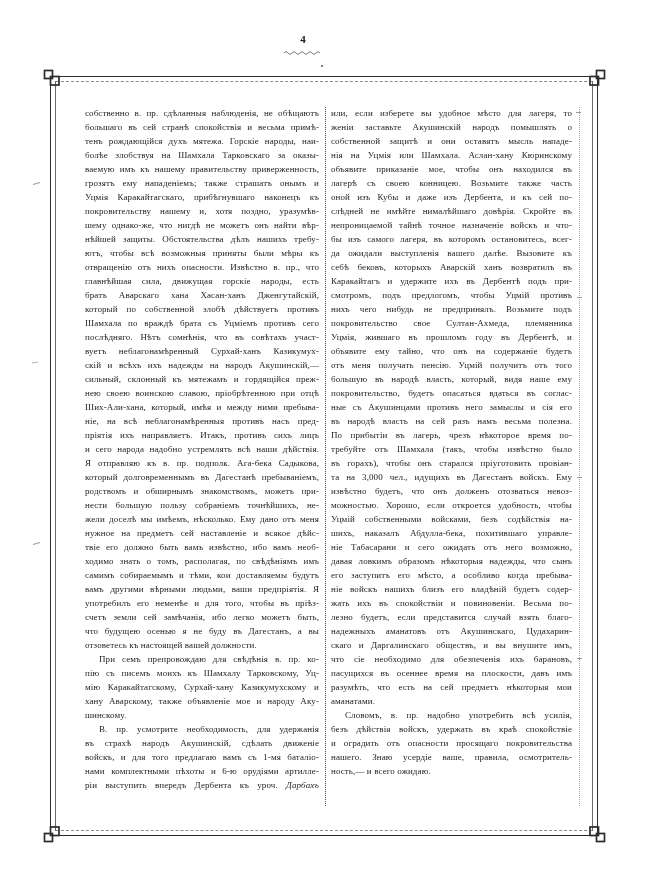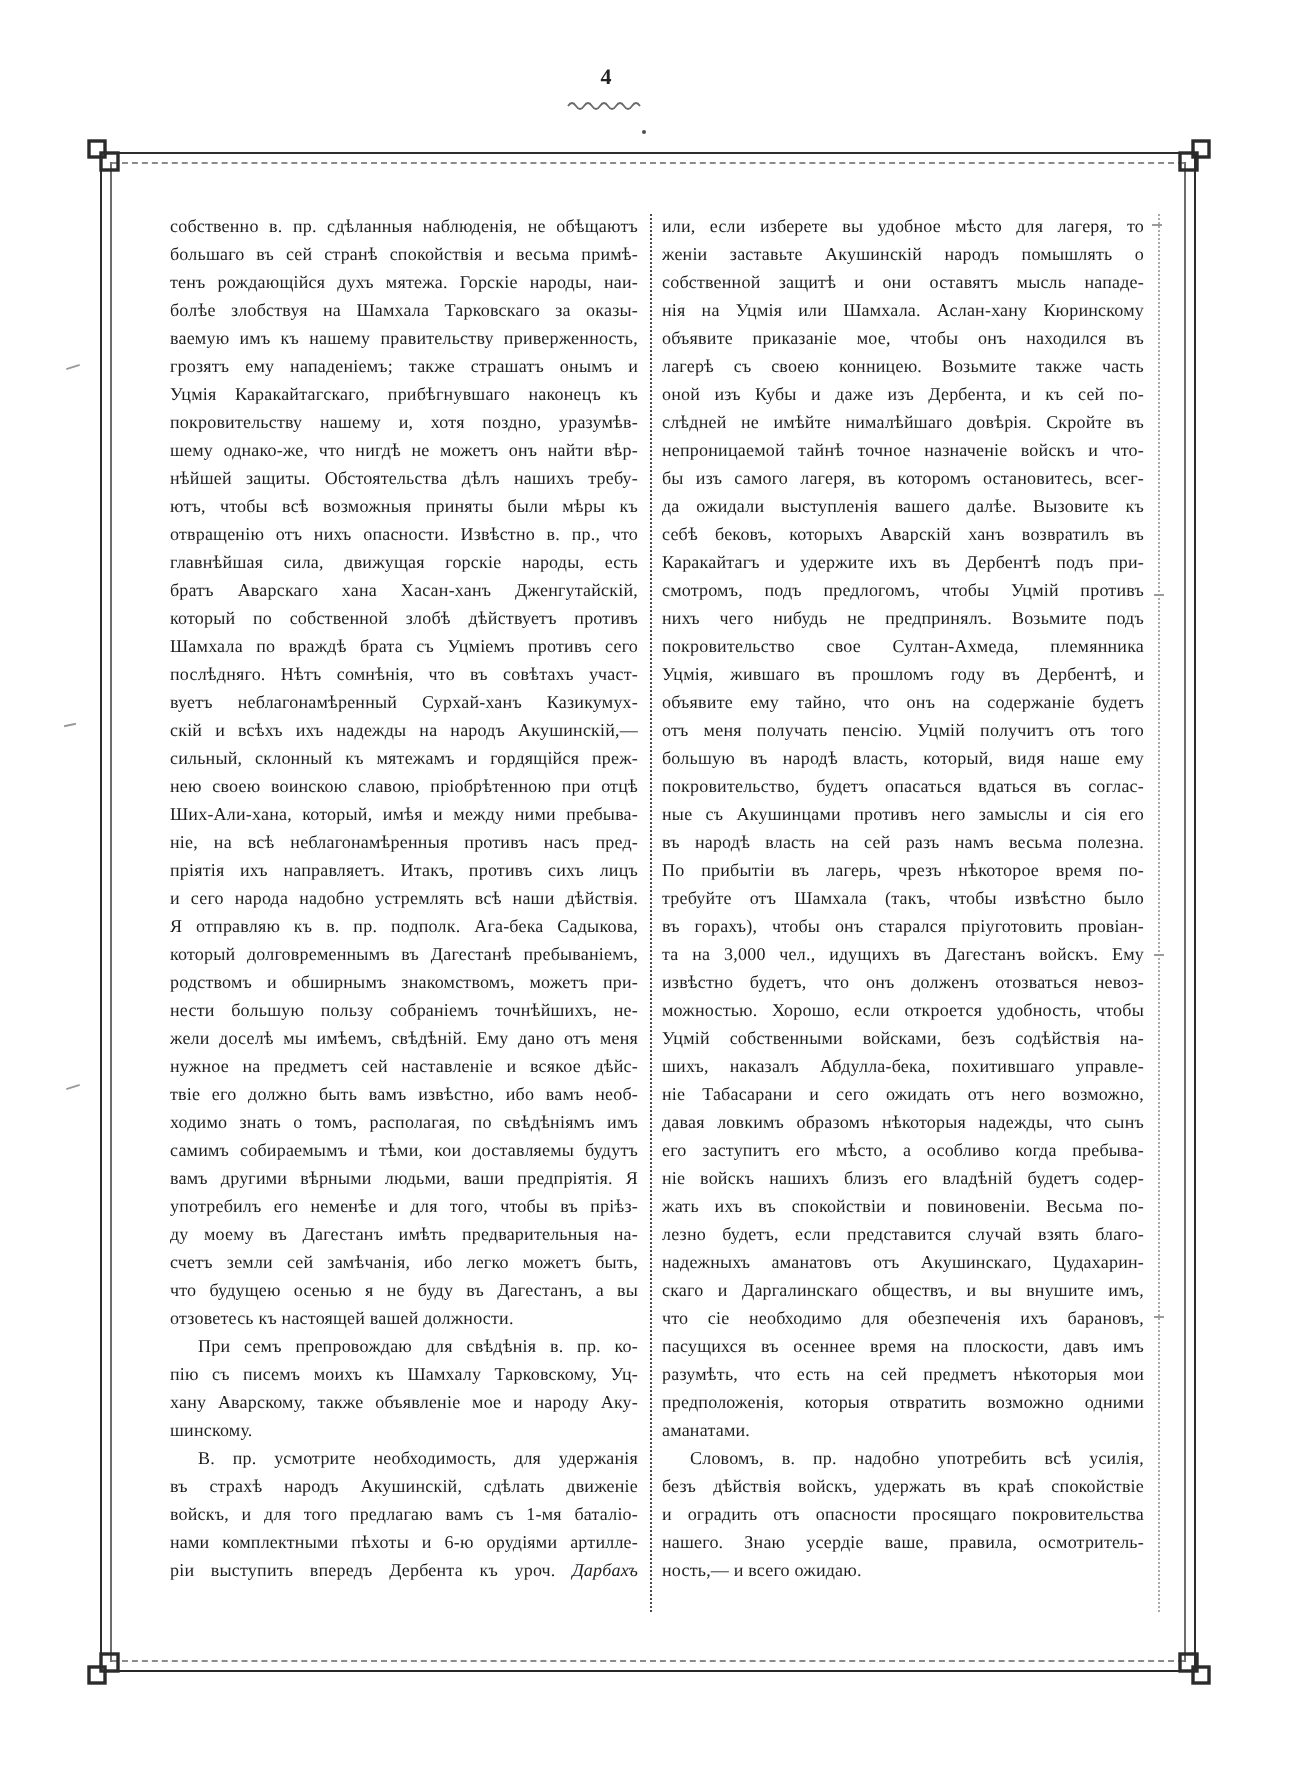--- a/index.html
+++ b/index.html
@@ -101,33 +101,33 @@
     <div class="line">сильный, склонный къ мятежамъ и гордящійся преж-</div>
     <div class="line">нею своею воинскою славою, пріобрѣтенною при отцѣ</div>
     <div class="line">Ших-Али-хана, который, имѣя и между ними пребыва-</div>
     <div class="line">ніе, на всѣ неблагонамѣренныя противъ насъ пред-</div>
     <div class="line">пріятія ихъ направляетъ. Итакъ, противъ сихъ лицъ</div>
     <div class="line">и сего народа надобно устремлять всѣ наши дѣйствія.</div>
     <div class="line">Я отправляю къ в. пр. подполк. Ага-бека Садыкова,</div>
     <div class="line">который долговременнымъ въ Дагестанѣ пребываніемъ,</div>
     <div class="line">родствомъ и обширнымъ знакомствомъ, можетъ при-</div>
     <div class="line">нести большую пользу собраніемъ точнѣйшихъ, не-</div>
-    <div class="line">жели доселѣ мы имѣемъ, свѣдѣній. Ему дано отъ меня</div>
+    <div class="line">жели доселѣ мы имѣемъ, нѣсколько. Ему дано отъ меня</div>
     <div class="line">нужное на предметъ сей наставленіе и всякое дѣйс-</div>
     <div class="line">твіе его должно быть вамъ извѣстно, ибо вамъ необ-</div>
     <div class="line">ходимо знать о томъ, располагая, по свѣдѣніямъ имъ</div>
     <div class="line">самимъ собираемымъ и тѣми, кои доставляемы будутъ</div>
     <div class="line">вамъ другими вѣрными людьми, ваши предпріятія. Я</div>
     <div class="line">употребилъ его неменѣе и для того, чтобы въ пріѣз-</div>
-    <div class="line">ду моему въ Дагестанъ имѣть предварительныя на-</div>
     <div class="line">счетъ земли сей замѣчанія, ибо легко можетъ быть,</div>
     <div class="line">что будущею осенью я не буду въ Дагестанъ, а вы</div>
     <div class="line endline">отзоветесь къ настоящей вашей должности.</div>
     <div class="line indent">При семъ препровождаю для свѣдѣнія в. пр. ко-</div>
     <div class="line">пію съ писемъ моихъ къ Шамхалу Тарковскому, Уц-</div>
+    <div class="line">мію Каракайтагскому, Сурхай-хану Казикумухскому и</div>
     <div class="line">хану Аварскому, также объявленіе мое и народу Аку-</div>
     <div class="line endline">шинскому.</div>
     <div class="line indent">В. пр. усмотрите необходимость, для удержанія</div>
     <div class="line">въ страхѣ народъ Акушинскій, сдѣлать движеніе</div>
     <div class="line">войскъ, и для того предлагаю вамъ съ 1-мя баталіо-</div>
     <div class="line">нами комплектными пѣхоты и 6-ю орудіями артилле-</div>
     <div class="line">ріи выступить впередъ Дербента къ уроч. <i>Дарбахъ</i></div>
   </div>
 <div class="divider"></div>
 <div class="col col-right" id="col-right">
@@ -166,21 +166,20 @@
     <div class="line">давая ловкимъ образомъ нѣкоторыя надежды, что сынъ</div>
     <div class="line">его заступитъ его мѣсто, а особливо когда пребыва-</div>
     <div class="line">ніе войскъ нашихъ близъ его владѣній будетъ содер-</div>
     <div class="line">жать ихъ въ спокойствіи и повиновеніи. Весьма по-</div>
     <div class="line">лезно будетъ, если представится случай взять благо-</div>
     <div class="line">надежныхъ аманатовъ отъ Акушинскаго, Цудахарин-</div>
     <div class="line">скаго и Даргалинскаго обществъ, и вы внушите имъ,</div>
     <div class="line">что сіе необходимо для обезпеченія ихъ барановъ,</div>
     <div class="line">пасущихся въ осеннее время на плоскости, давъ имъ</div>
     <div class="line">разумѣть, что есть на сей предметъ нѣкоторыя мои</div>
-    <div class="line">предположенія, которыя отвратить возможно одними</div>
     <div class="line endline">аманатами.</div>
     <div class="line indent">Словомъ, в. пр. надобно употребить всѣ усилія,</div>
     <div class="line">безъ дѣйствія войскъ, удержать въ краѣ спокойствіе</div>
     <div class="line">и оградить отъ опасности просящаго покровительства</div>
     <div class="line">нашего. Знаю усердіе ваше, правила, осмотритель-</div>
     <div class="line endline">ность,— и всего ожидаю.</div>
   </div>
 <div class="edge-dots"></div>
 
 <div class="speck" style="left:33px;top:183px;width:7px;height:1px;transform:rotate(-18deg);"></div>

